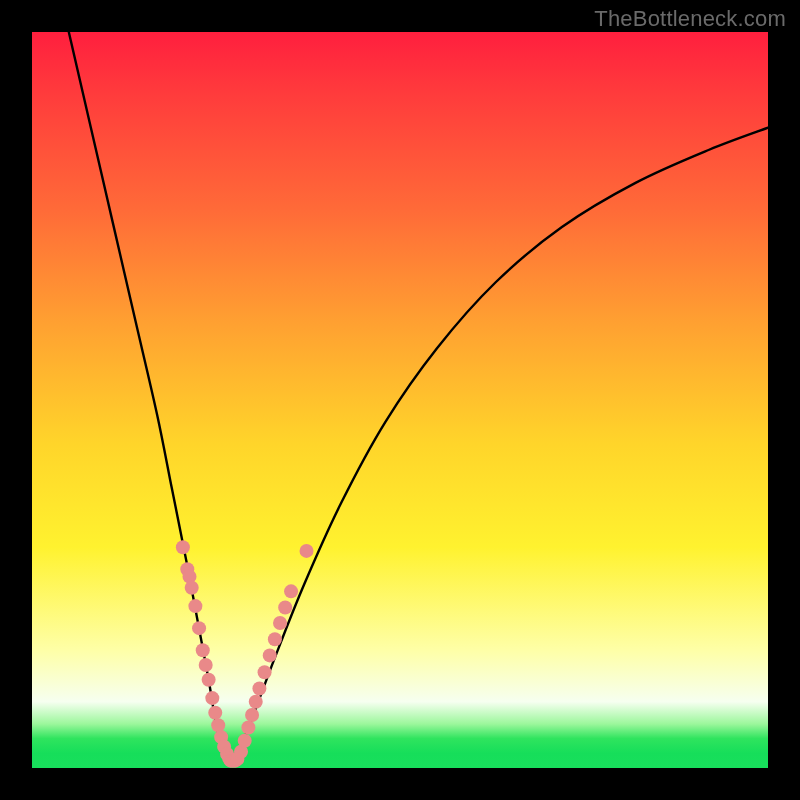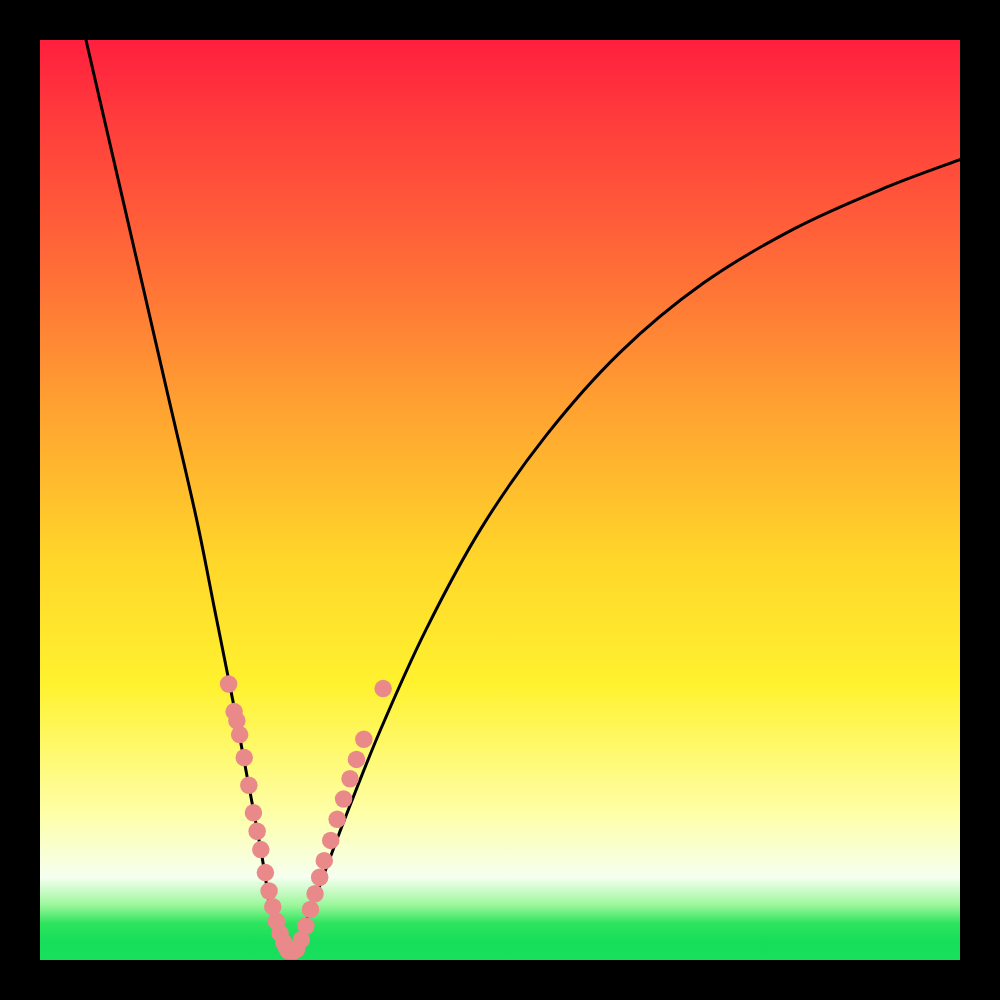--- a/index.html
+++ b/index.html
@@ -96,13 +96,14 @@
           <circle cx="232.58" cy="640.32" r="7" fill="#e98989"></circle>
           <circle cx="237.73" cy="623.39" r="7" fill="#e98989"></circle>
           <circle cx="242.88" cy="607.20" r="7" fill="#e98989"></circle>
           <circle cx="248.03" cy="591.01" r="7" fill="#e98989"></circle>
           <circle cx="253.18" cy="575.55" r="7" fill="#e98989"></circle>
           <circle cx="259.07" cy="559.36" r="7" fill="#e98989"></circle>
           <circle cx="274.53" cy="518.88" r="7" fill="#e98989"></circle>
         </g>
     </svg>
   </div>
+  <div class="watermark">TheBottleneck.com</div>
 </div>
 
 </body></html>

